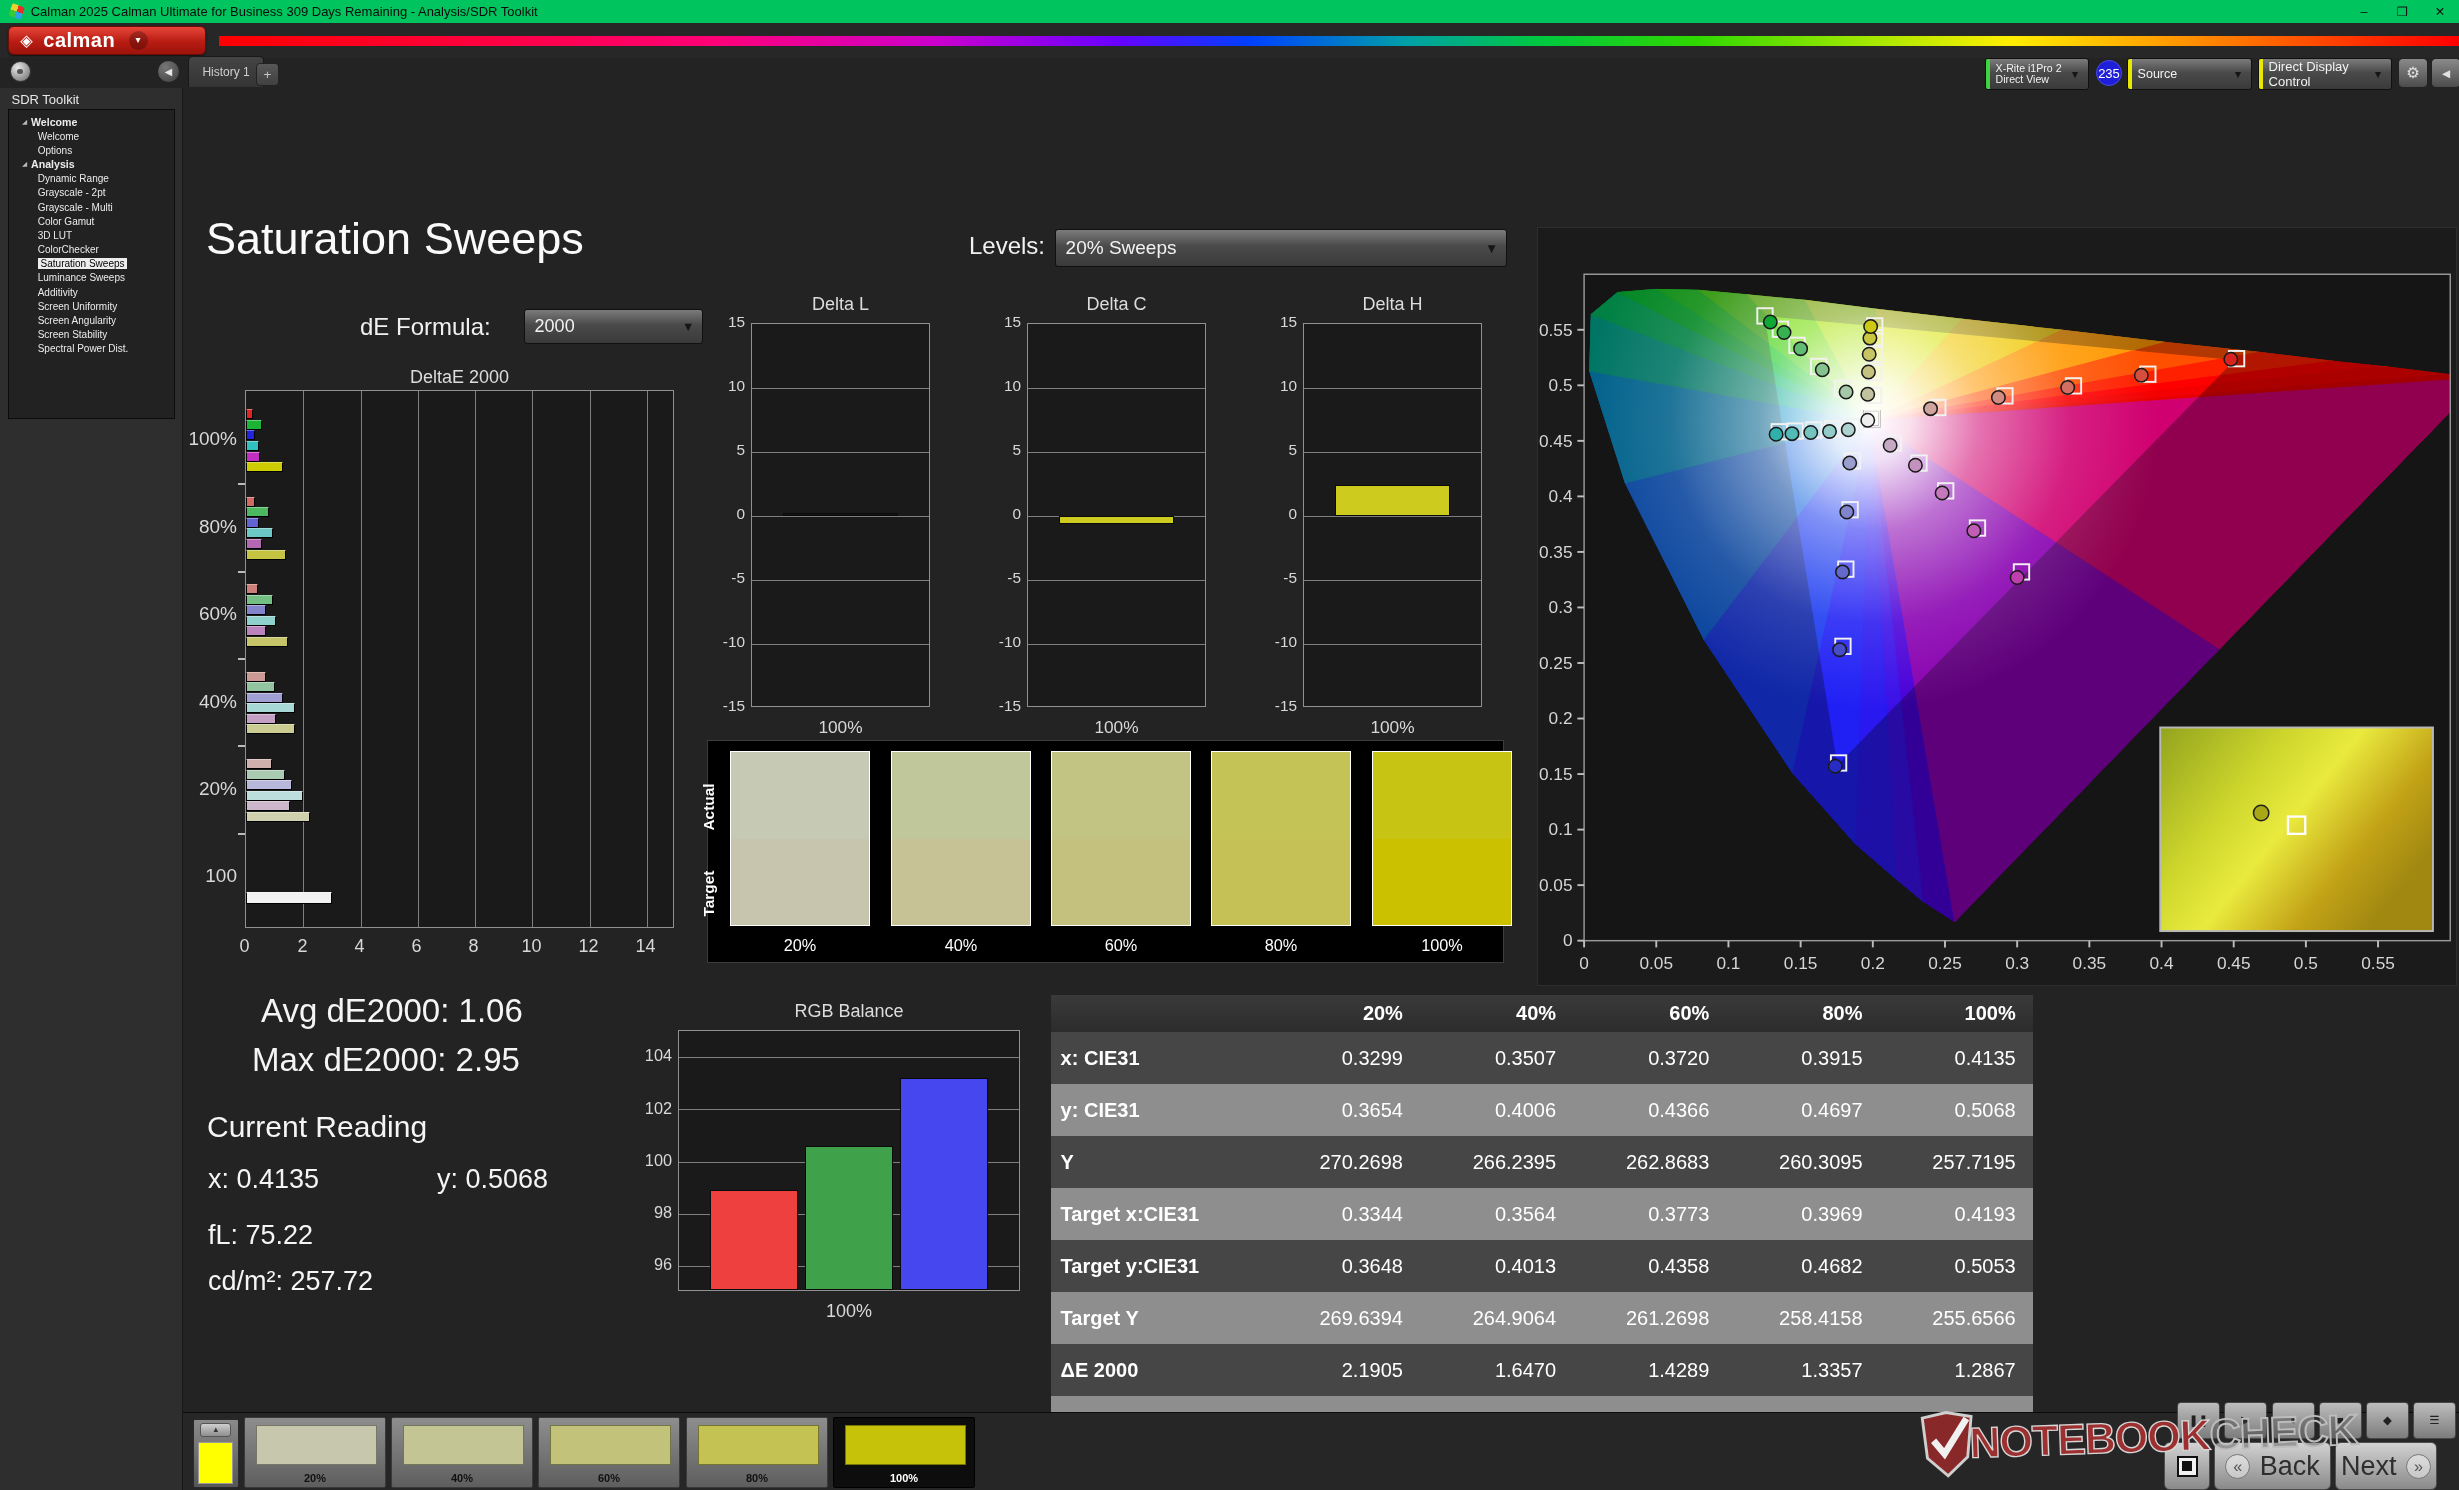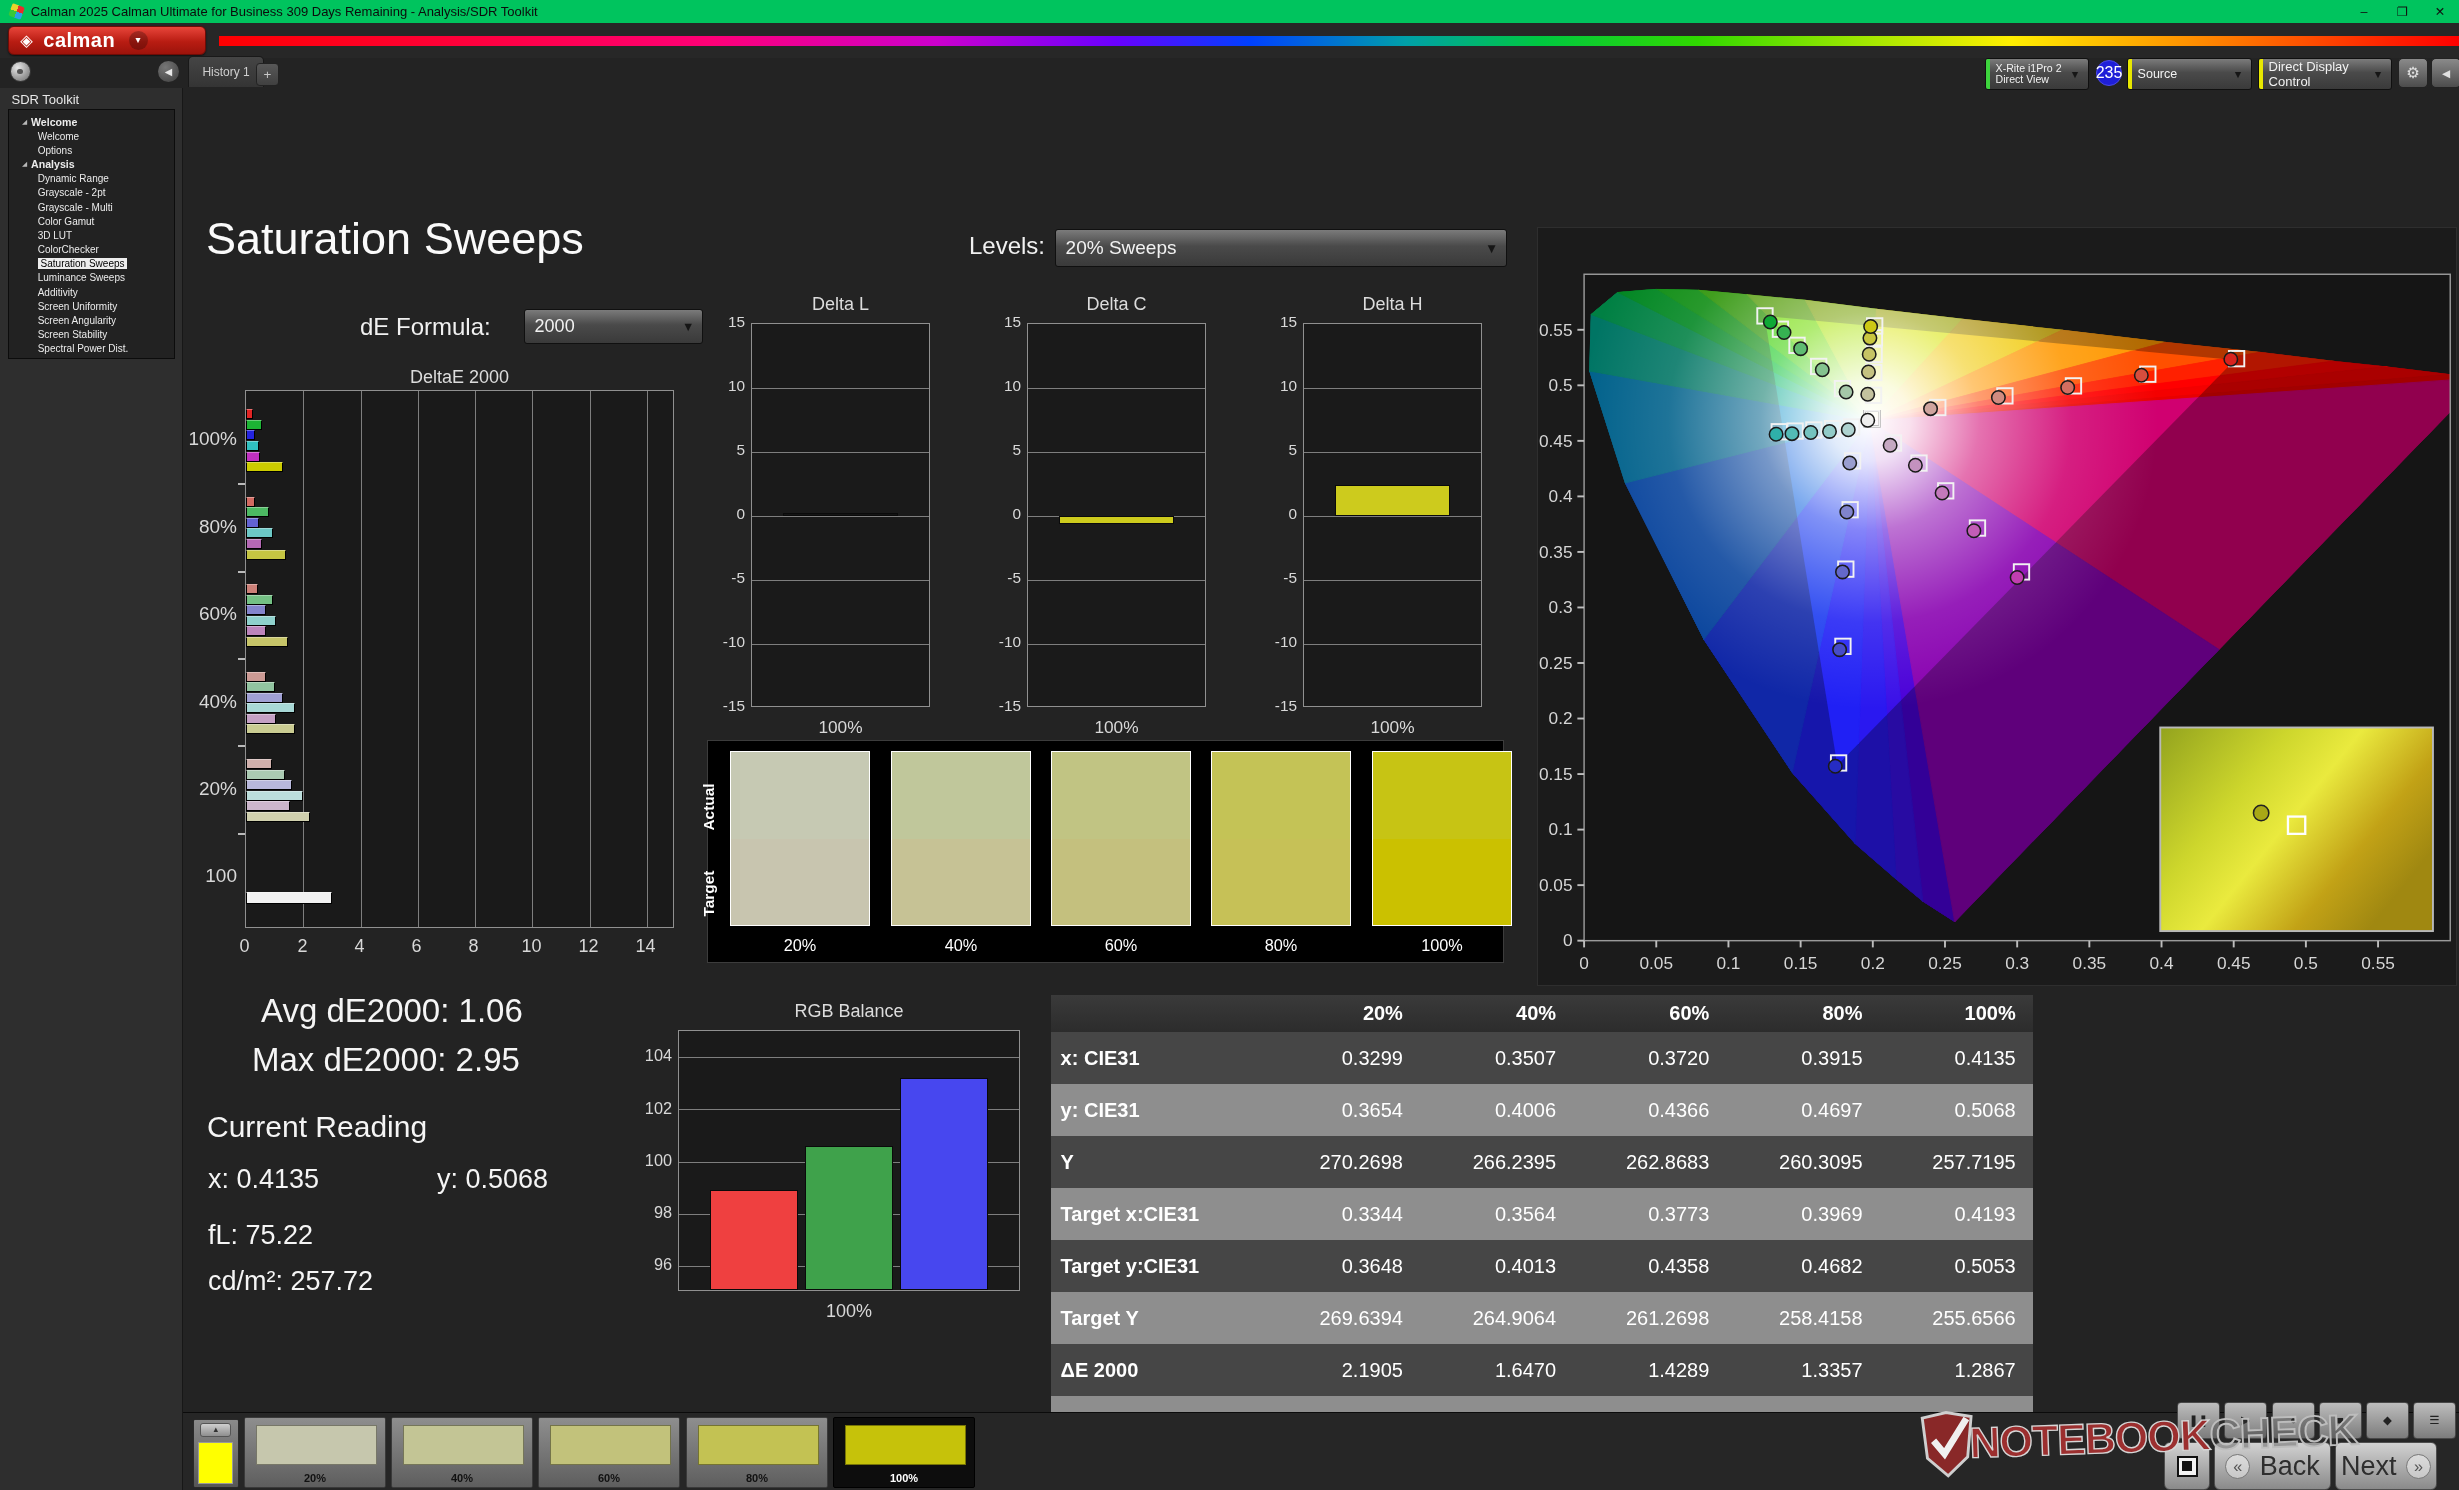--- a/index.html
+++ b/index.html
@@ -34,28 +34,28 @@
     border:1px solid #191919;border-bottom:none;border-radius:4.8px 4.8px 0 0;color:#cfcfcf;font-size:12px;display:flex;align-items:center;}
   .plus-tab{position:absolute;left:256px;top:63px;width:23px;height:23px;background:linear-gradient(#585858,#404040);
     border:1px solid #222;border-radius:3.8px;color:#c8c8c8;font-size:13.4px;display:flex;align-items:center;justify-content:center;}
 
   .dd{background:linear-gradient(#7b7b7b,#4a4a4a 45%,#3a3a3a);border:1px solid #101010;border-radius:3px;color:#f2f2f2;position:absolute;display:flex;align-items:center;overflow:hidden;}
   .dd .accent{position:absolute;left:0;top:0;bottom:0;width:3.8px;}
   .dd .chev{margin-left:auto;margin-right:7.7px;color:#161616;font-size:10.6px;}
   .dd-2line{font-size:10.6px;line-height:11.5px;padding-left:9.6px;}
   .dd-1line{font-size:12.5px;padding-left:9.6px;}
   .badge{position:absolute;left:2096px;top:60px;width:26px;height:26px;border-radius:50%;background:#1f1fd8;border:1.9px solid #4a4ae8;
-    color:#fff;font-size:16px;display:flex;align-items:center;justify-content:center;}
+    color:#fff;font-size:13px;display:flex;align-items:center;justify-content:center;}
   .tool-sq{position:absolute;top:58px;width:30px;height:30px;border-radius:4.8px;background:linear-gradient(#8a8a8a,#4c4c4c);
     border:1px solid #222;color:#e0e0e0;display:flex;align-items:center;justify-content:center;font-size:15.4px;}
 
   
   .sidebar{position:absolute;left:0;top:88px;width:183px;bottom:0;background:#2e2e2e;border-right:1px solid #171717;}
   .sidebar-title{position:absolute;left:11.5px;top:3.8px;font-size:13px;color:#e8e8e8;}
-  .treebox{position:absolute;left:7.7px;top:21px;width:167px;height:250px;background:#222;border:1px solid #0c0c0c;padding:4.8px 0;}
+  .treebox{position:absolute;left:7.7px;top:21px;width:167px;height:310px;background:#222;border:1px solid #0c0c0c;padding:4.8px 0;}
   .tree-row{height:14.2px;display:flex;align-items:center;font-size:10px;color:#ececec;white-space:nowrap;}
   .tree-row.group{font-weight:bold;padding-left:13.4px;font-size:10.6px;}
   .tree-row.child{padding-left:29px;}
   .tree-tri{color:#b8b8b8;font-size:6.7px;margin-right:3.8px;}
   .tree-sel{background:#ededed;color:#000;padding:0 2.9px;}
 
   
   .page-title{position:absolute;left:206px;top:213px;font-size:45px;font-weight:300;color:#fafafa;}
   .lbl-levels{position:absolute;right:1414px;top:232px;font-size:24px;color:#f0f0f0;}
   .dd-levels{left:1055px;top:229px;width:452px;height:38px;font-size:19px;}

